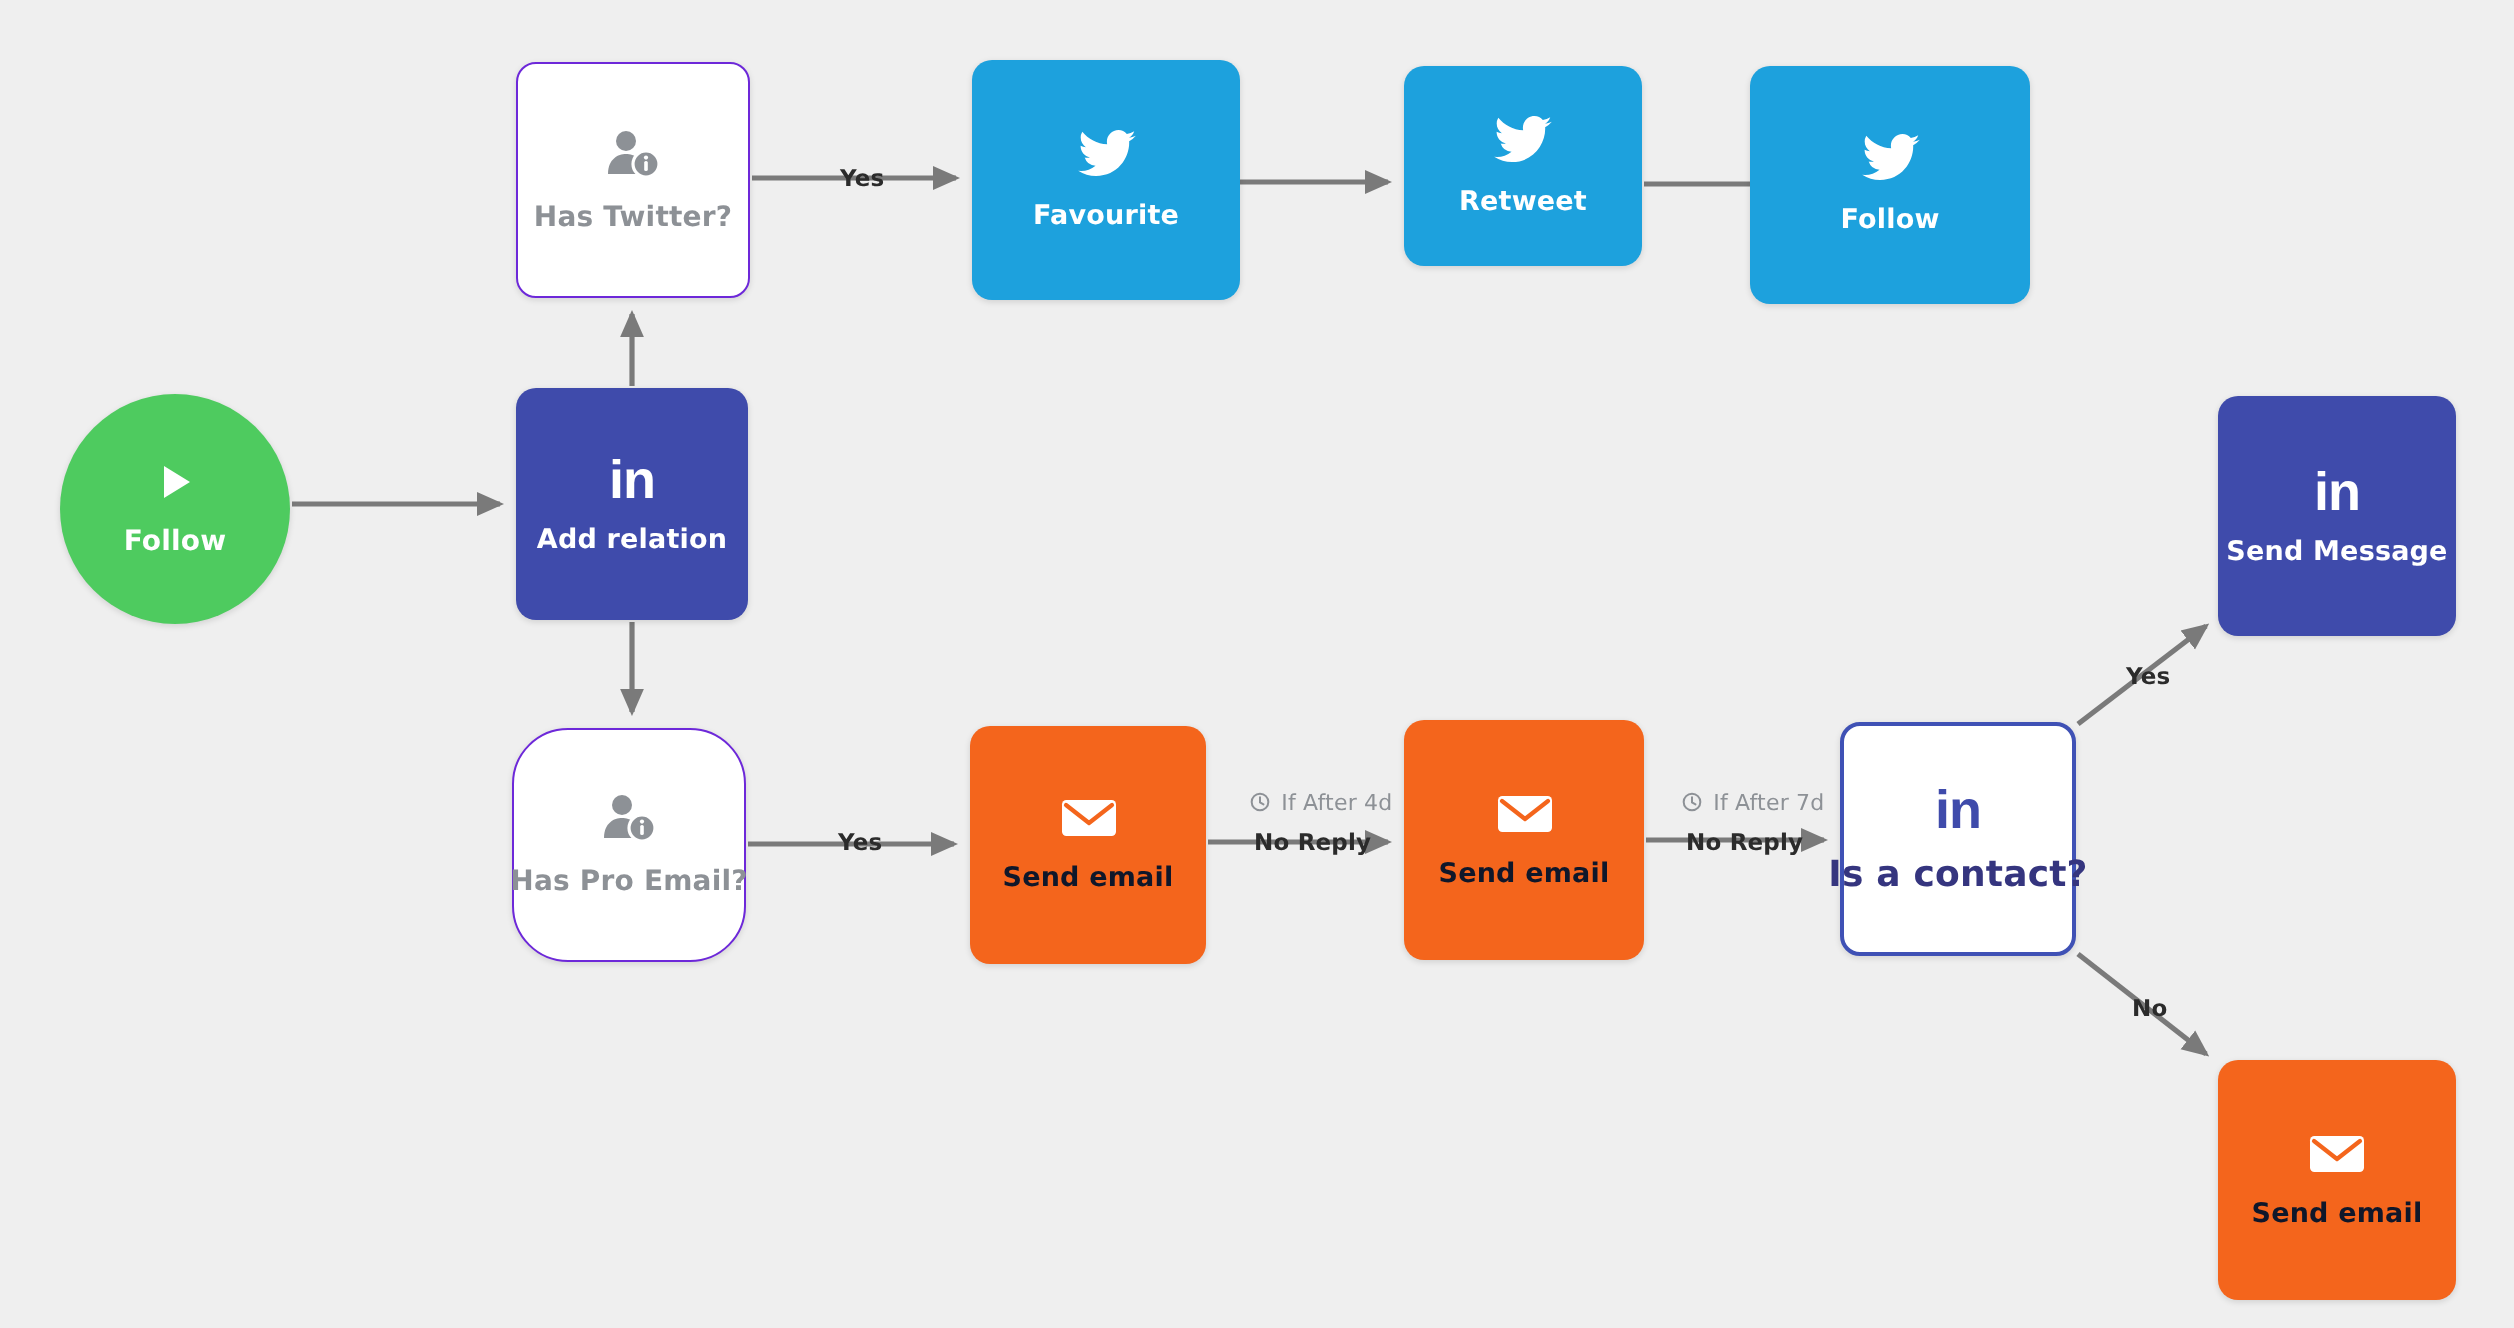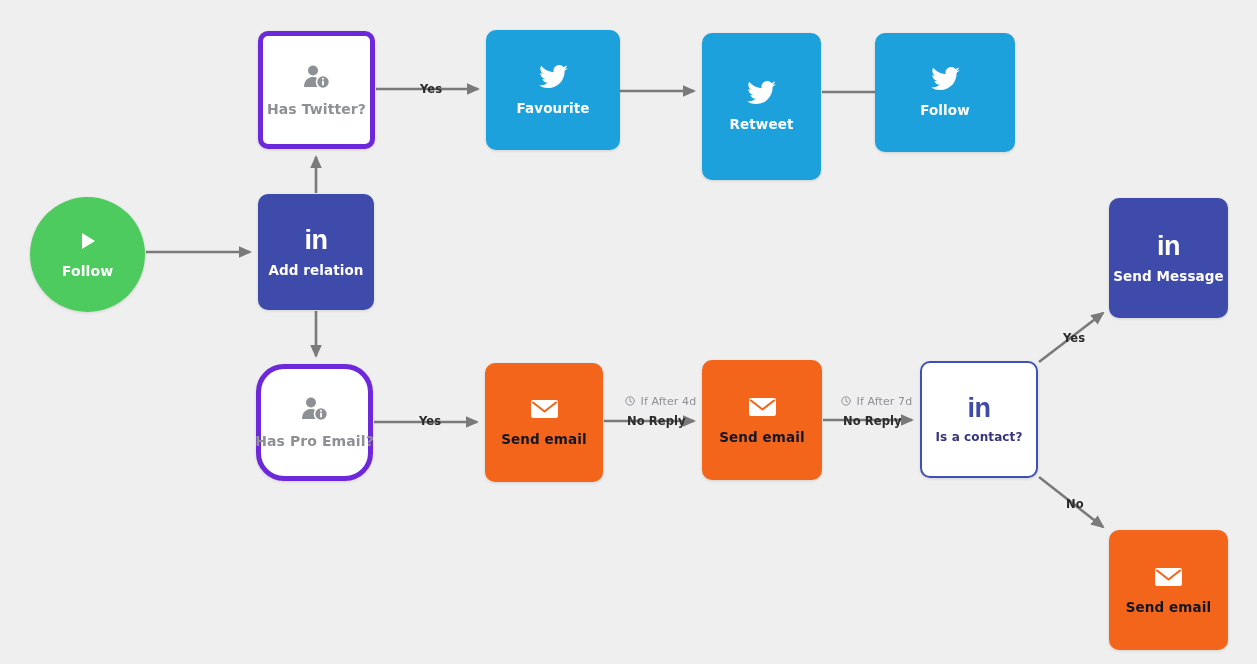--- a/index.html
+++ b/index.html
@@ -55,33 +55,33 @@
   .n-start {
     border-radius: 50%;
     background: #4ecb5f;
     color: #ffffff;
     box-shadow: 0 1px 3px rgba(0,0,0,0.13);
   }
   .n-start .label { font-size: 14px; }
 
   .n-decision {
     background: #ffffff;
-    border: 5px solid #6d28d9;
+    border: 1px solid #6d28d9;
     color: #8d9196;
     box-shadow: 0 1px 3px rgba(0,0,0,0.12);
   }
   .n-decision .label { font-weight: bold; color: #8d9196; font-size: 14px; }
 
   .n-decision-in {
     background: #ffffff;
     border: 2px solid #3f51b5;
     color: #3f3f8f;
     box-shadow: 0 1px 3px rgba(0,0,0,0.12);
   }
-  .n-decision-in .label { font-weight: bold; color: #35357f; font-size: 12px; }
+  .n-decision-in .label { font-weight: bold; color: #35357f; font-size: 18px; }
 
   .n-twitter {
     background: #1da1dd;
     color: #ffffff;
     box-shadow: 0 1px 3px rgba(0,0,0,0.13);
   }
   .n-linkedin {
     background: #3f4bab;
     color: #ffffff;
     box-shadow: 0 1px 3px rgba(0,0,0,0.13);
@@ -177,21 +177,21 @@
 
   <div class="node node-box n-twitter" style="left:486px; top:30px; width:134px; height:120px;">
     <span class="icon">
       <svg width="29" height="24" viewBox="0 0 24 20">
         <path fill="#ffffff" d="M24 2.4c-.9.4-1.8.66-2.8.78 1-.6 1.77-1.55 2.14-2.68-.94.56-1.98.96-3.08 1.18A4.85 4.85 0 0 0 16.8 0c-2.68 0-4.85 2.17-4.85 4.85 0 .38.04.75.12 1.1C7.85 5.74 4.17 3.75 1.7.72a4.8 4.8 0 0 0-.66 2.44c0 1.68.86 3.17 2.16 4.04a4.8 4.8 0 0 1-2.2-.6v.06c0 2.35 1.67 4.31 3.89 4.76a4.9 4.9 0 0 1-2.19.08 4.86 4.86 0 0 0 4.53 3.37A9.74 9.74 0 0 1 0 17.0a13.72 13.72 0 0 0 7.44 2.18c8.93 0 13.81-7.4 13.81-13.82l-.02-.63A9.83 9.83 0 0 0 24 2.4z"></path>
       </svg>
     </span>
     <span class="label">Favourite</span>
   </div>
 
-  <div class="node node-box n-twitter" style="left:702px; top:33px; width:119px; height:147px;">
+  <div class="node node-box n-twitter" style="left:702px; top:33px; width:119px; height:100px;">
     <span class="icon">
       <svg width="29" height="24" viewBox="0 0 24 20">
         <path fill="#ffffff" d="M24 2.4c-.9.4-1.8.66-2.8.78 1-.6 1.77-1.55 2.14-2.68-.94.56-1.98.96-3.08 1.18A4.85 4.85 0 0 0 16.8 0c-2.68 0-4.85 2.17-4.85 4.85 0 .38.04.75.12 1.1C7.85 5.74 4.17 3.75 1.7.72a4.8 4.8 0 0 0-.66 2.44c0 1.68.86 3.17 2.16 4.04a4.8 4.8 0 0 1-2.2-.6v.06c0 2.35 1.67 4.31 3.89 4.76a4.9 4.9 0 0 1-2.19.08 4.86 4.86 0 0 0 4.53 3.37A9.74 9.74 0 0 1 0 17.0a13.72 13.72 0 0 0 7.44 2.18c8.93 0 13.81-7.4 13.81-13.82l-.02-.63A9.83 9.83 0 0 0 24 2.4z"></path>
       </svg>
     </span>
     <span class="label">Retweet</span>
   </div>
 
   <div class="node node-box n-twitter" style="left:875px; top:33px; width:140px; height:119px;">
     <span class="icon">

